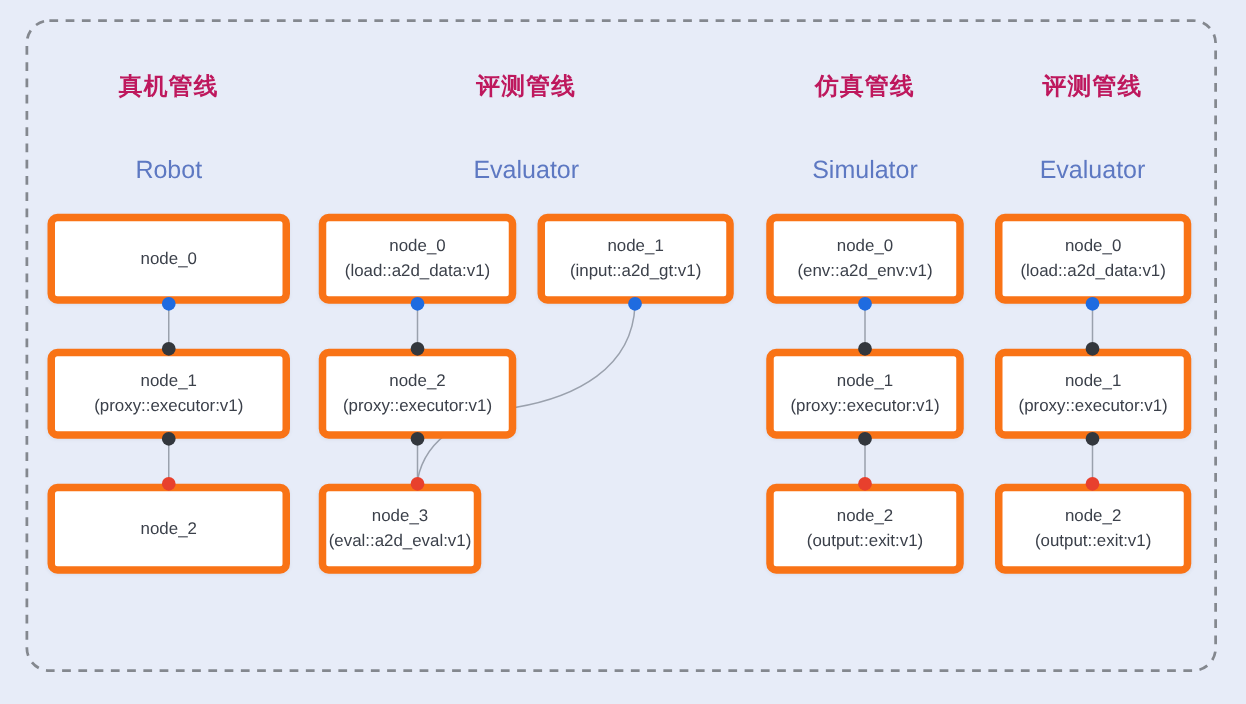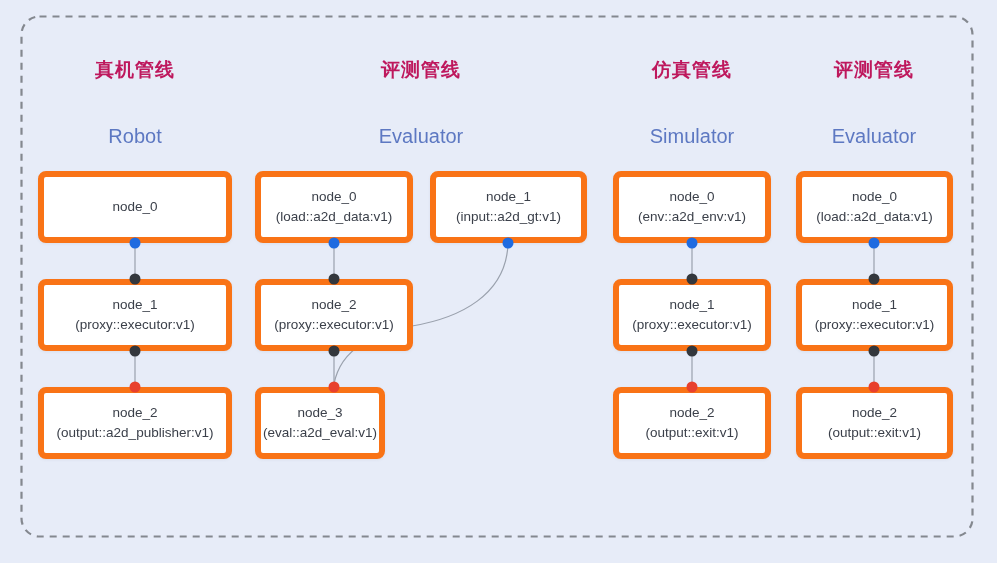--- a/index.html
+++ b/index.html
@@ -85,21 +85,20 @@
 
   <div class="node-box" style="left:38px;top:171px;width:194px">
     <div class="node-name">node_0</div>
   </div>
   <div class="node-box" style="left:38px;top:279px;width:194px">
     <div class="node-name">node_1</div>
     <div class="node-type">(proxy::executor:v1)</div>
   </div>
   <div class="node-box" style="left:38px;top:387px;width:194px">
     <div class="node-name">node_2</div>
-    <div class="node-type">(output::a2d_publisher:v1)</div>
   </div>
 
   <div class="node-box" style="left:255px;top:171px;width:158px">
     <div class="node-name">node_0</div>
     <div class="node-type">(load::a2d_data:v1)</div>
   </div>
   <div class="node-box" style="left:430px;top:171px;width:157px">
     <div class="node-name">node_1</div>
     <div class="node-type">(input::a2d_gt:v1)</div>
   </div>

